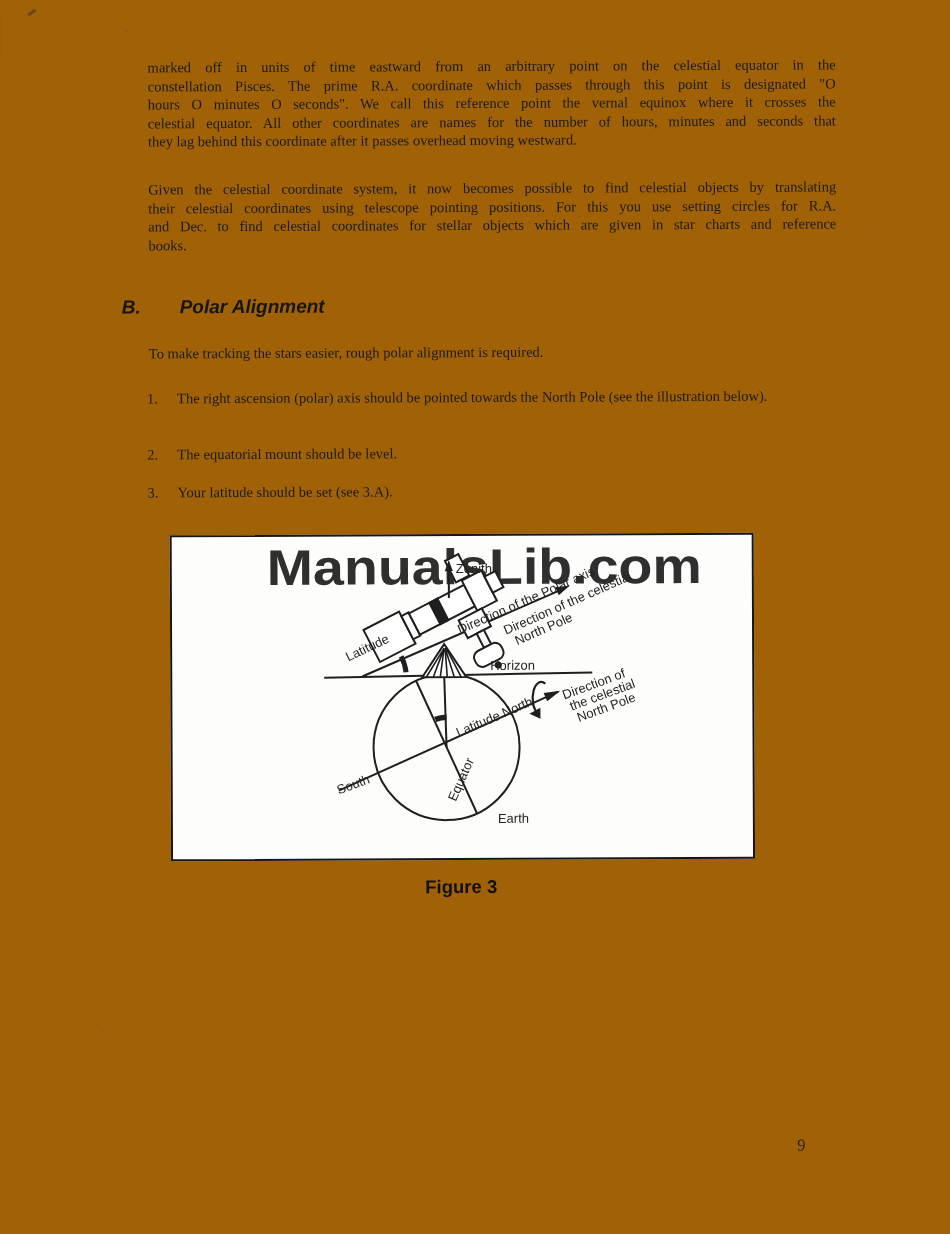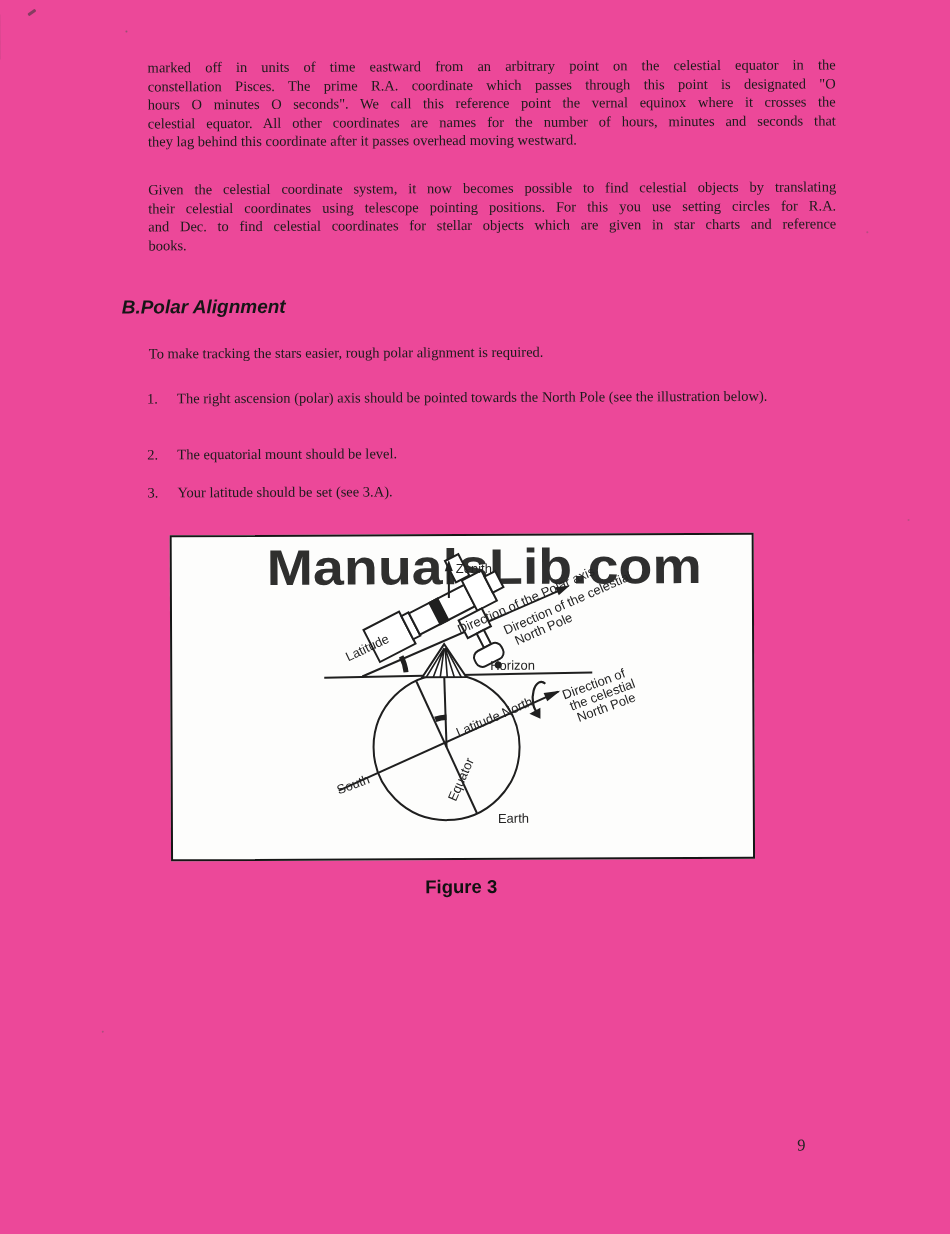--- a/index.html
+++ b/index.html
@@ -1,24 +1,24 @@
 <!DOCTYPE html>
 <html><head>
 <meta charset="utf-8">
 <style>
   html,body{margin:0;padding:0;background:#e8e8e8;}
-  .sheet{position:relative;width:950px;height:1234px;background:#ec4899;overflow:hidden;
+  .sheet{position:relative;width:950px;height:1234px;background:#a16207;overflow:hidden;
          font-family:"Liberation Serif",serif;color:#1b1b1b;}
   .content{position:absolute;inset:0;transform:rotate(-0.25deg);}
   .para{position:absolute;left:150px;width:688px;font-size:14.5px;line-height:18.6px;}
   .jl{text-align:justify;text-align-last:justify;}
   .jl-last{text-align:justify;text-align-last:left;}
   .heading{position:absolute;top:295px;left:123px;font-family:"Liberation Sans",sans-serif;
            font-weight:bold;font-style:italic;font-size:19px;color:#161616;}
-  .heading .title{text-align:center;}
+  .heading .title{margin-left:39px;text-align:center;}
   .intro{position:absolute;top:344px;left:150px;width:620px;font-size:14.5px;}
   .list-item{position:absolute;left:148px;display:flex;font-size:14.5px;line-height:18.8px;}
   .list-item .num{width:30px;flex:0 0 30px;}
   .list-item .itext{width:650px;text-align:justify;}
   .figure-frame{position:absolute;top:534px;left:170px;width:580px;height:322px;
                 border:2.5px solid #161616;background:#fdfdfc;}
   .figure-caption{position:absolute;top:876px;left:170px;width:580px;text-align:center;
                   font-family:"Liberation Sans",sans-serif;font-weight:bold;font-size:18.5px;color:#111;}
   .page-number{position:absolute;top:1137px;left:795px;font-size:16.5px;color:#222;}
   .speck{position:absolute;background:#555;opacity:.55;border-radius:1px;}

